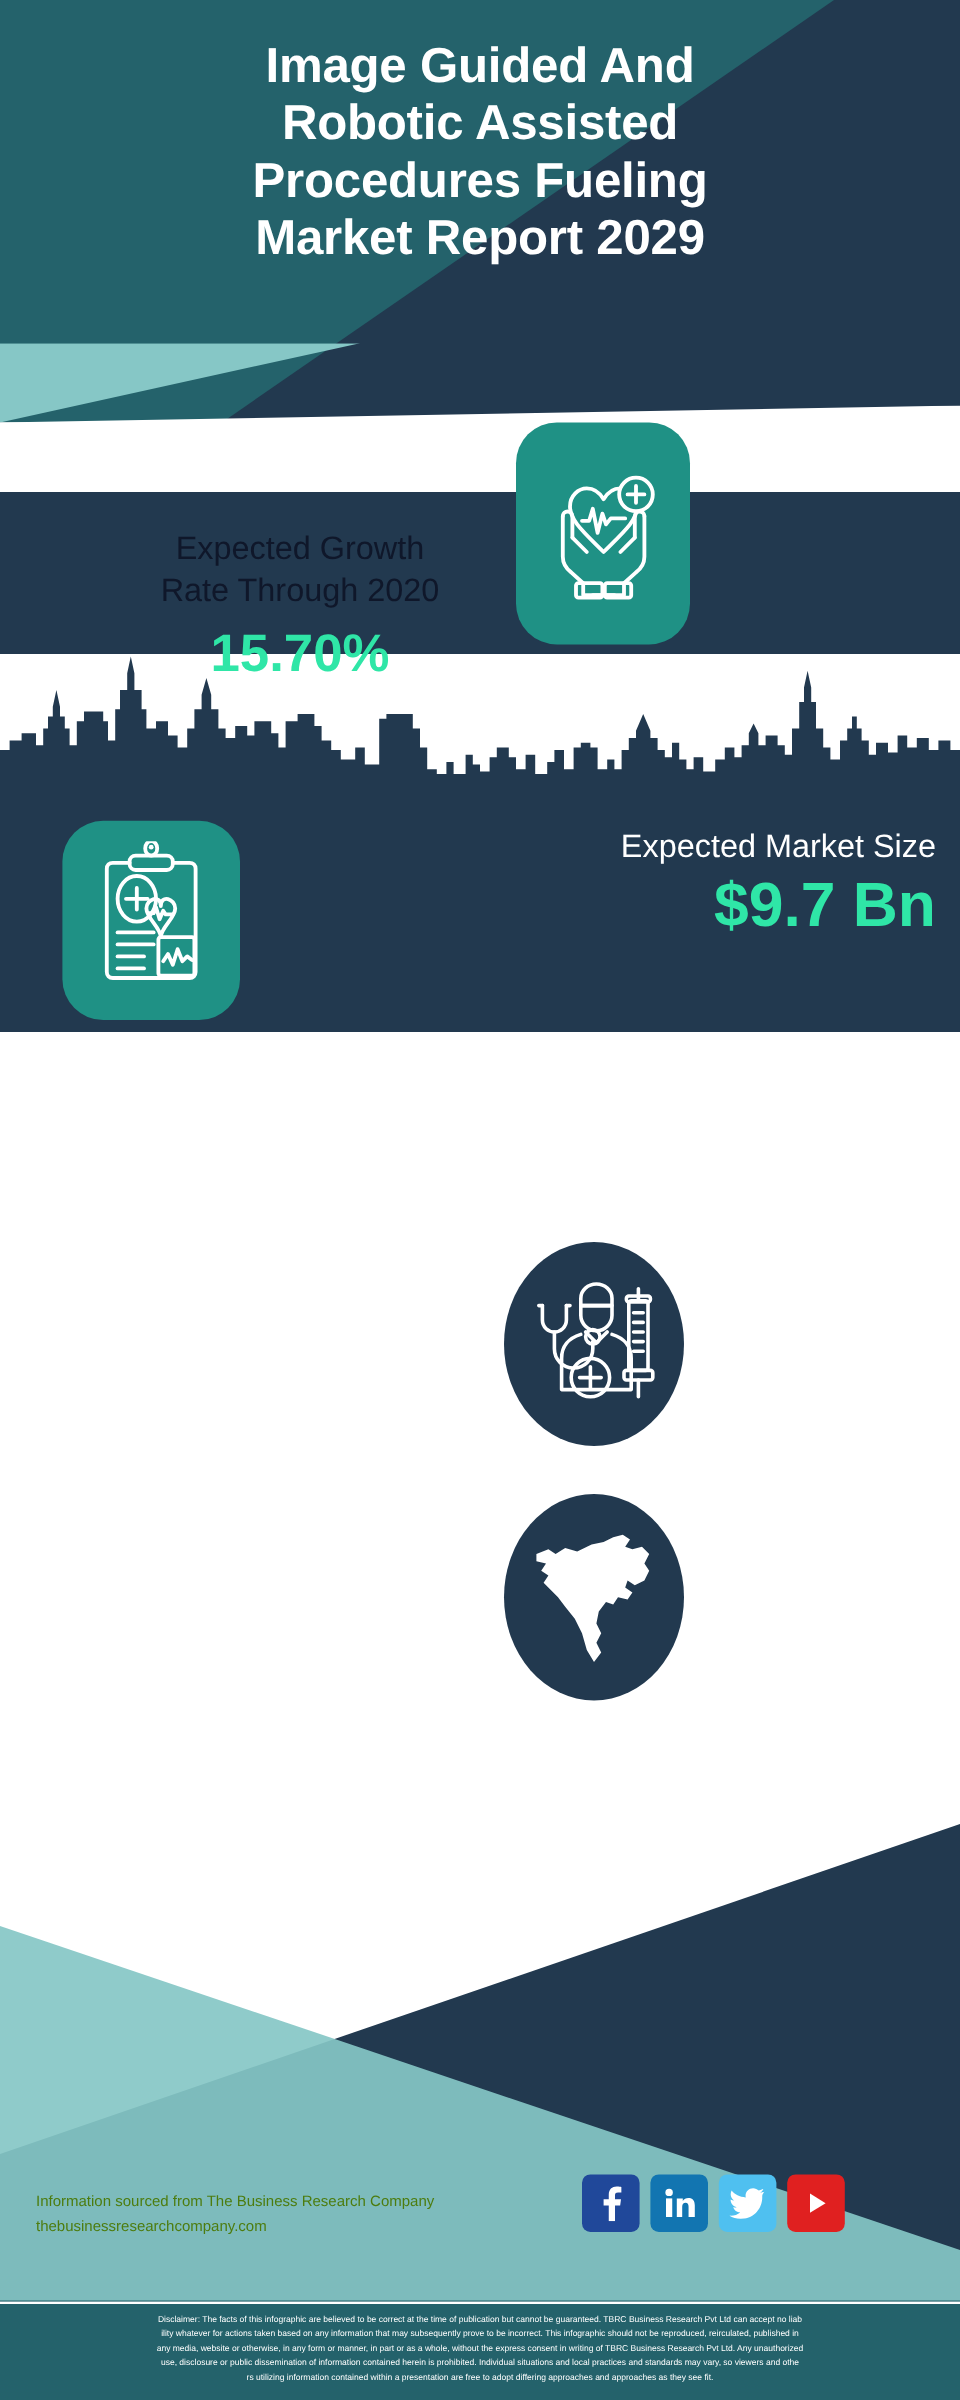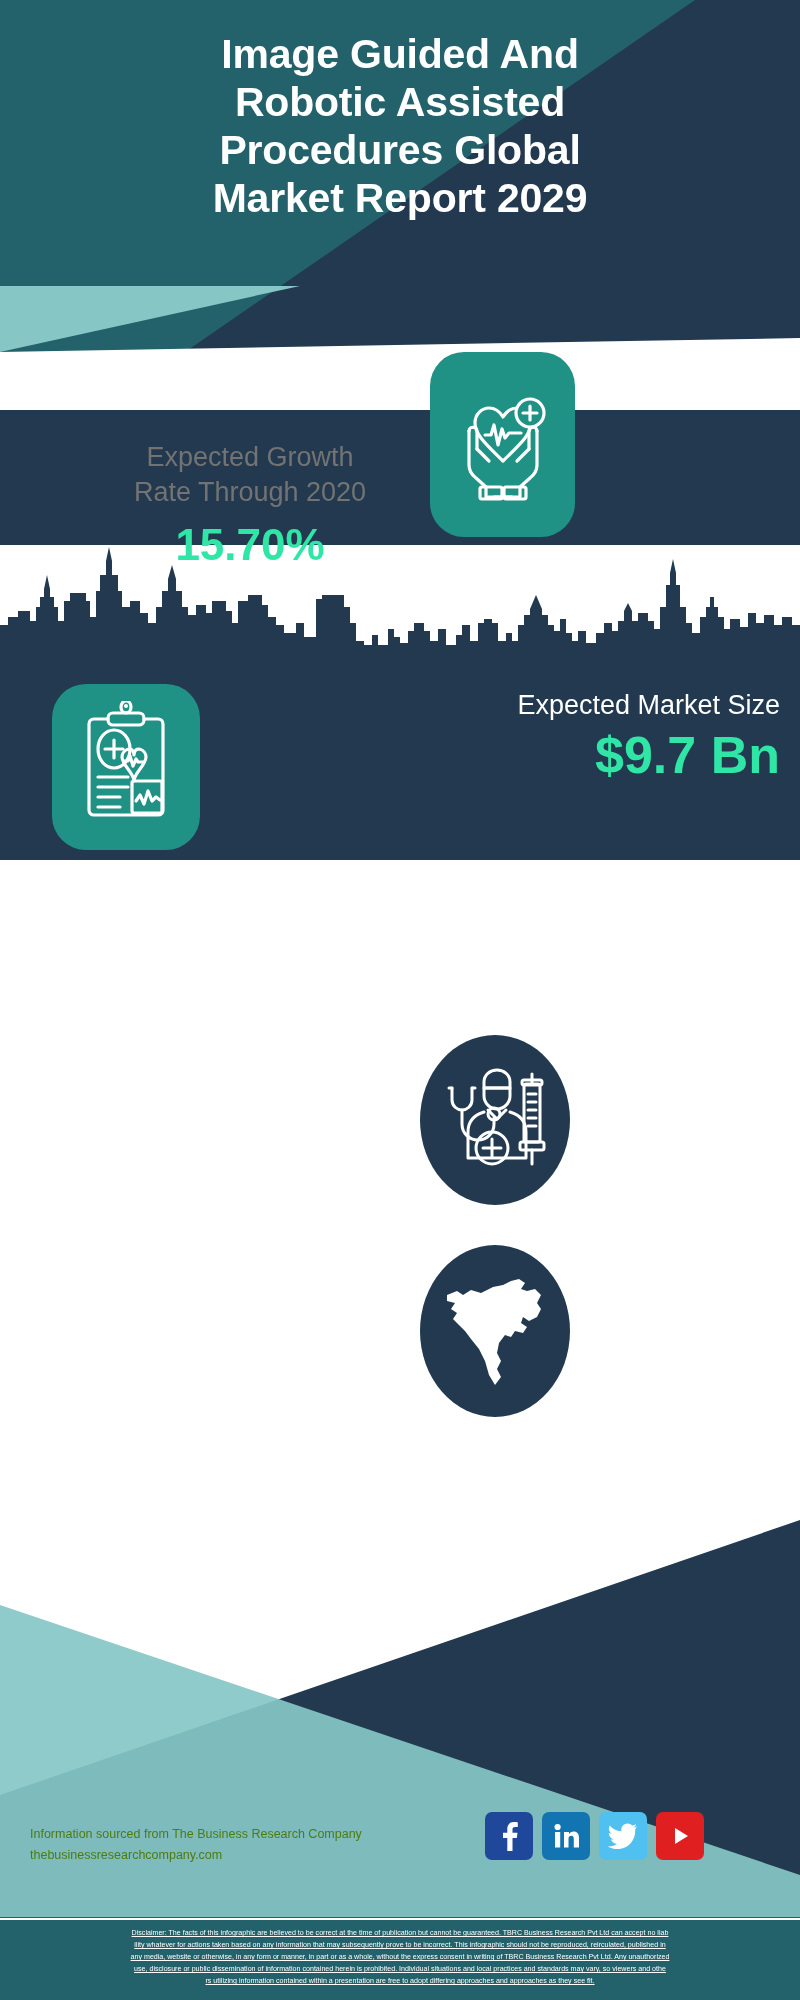--- a/index.html
+++ b/index.html
@@ -79,21 +79,21 @@
     z-index: 2;
   }
   .growth-text {
     position: absolute;
     left: 20px; top: 440px;
     width: 460px;
     text-align: center;
     z-index: 7;
   }
   .growth-label {
-    color: #737373;
+    color: #0f172a;
     font-size: 27px;
     line-height: 35px;
     font-weight: normal;
   }
   .growth-value {
     color: #2fe6a7;
     font-size: 44px;
     font-weight: bold;
     line-height: 62px;
     margin-top: 4px;
@@ -279,21 +279,21 @@
     position: absolute;
     left: 0; top: 1923px;
     width: 800px;
     padding: 4px 10px 0 10px;
     color: #ffffff;
     font-size: 7.1px;
     line-height: 12.1px;
     text-align: center;
     z-index: 10;
   }
-  .disc-line { display: block; text-decoration: underline; }
+  .disc-line { display: block; }
   .disc-sep {
     position: absolute;
     left: 0; top: 1918px;
     width: 800px; height: 2px;
     background: #ffffff;
     z-index: 10;
   }
 </style>
 </head>
 <body>
@@ -301,21 +301,21 @@
 <div class="page">
 
   <div class="header">
     <div class="header-navy"></div>
   </div>
   <div class="header-wedge"></div>
 
   <div class="header-title">
     <div>Image Guided And</div>
     <div>Robotic Assisted</div>
-    <div>Procedures Global</div>
+    <div>Procedures Fueling</div>
     <div>Market Report 2029</div>
   </div>
 
   <div class="white-band"></div>
 
   <div class="growth-band"></div>
   <div class="growth-text">
     <div class="growth-label">Expected Growth</div>
     <div class="growth-label">Rate Through 2020</div>
     <div class="growth-value">15.70%</div>

